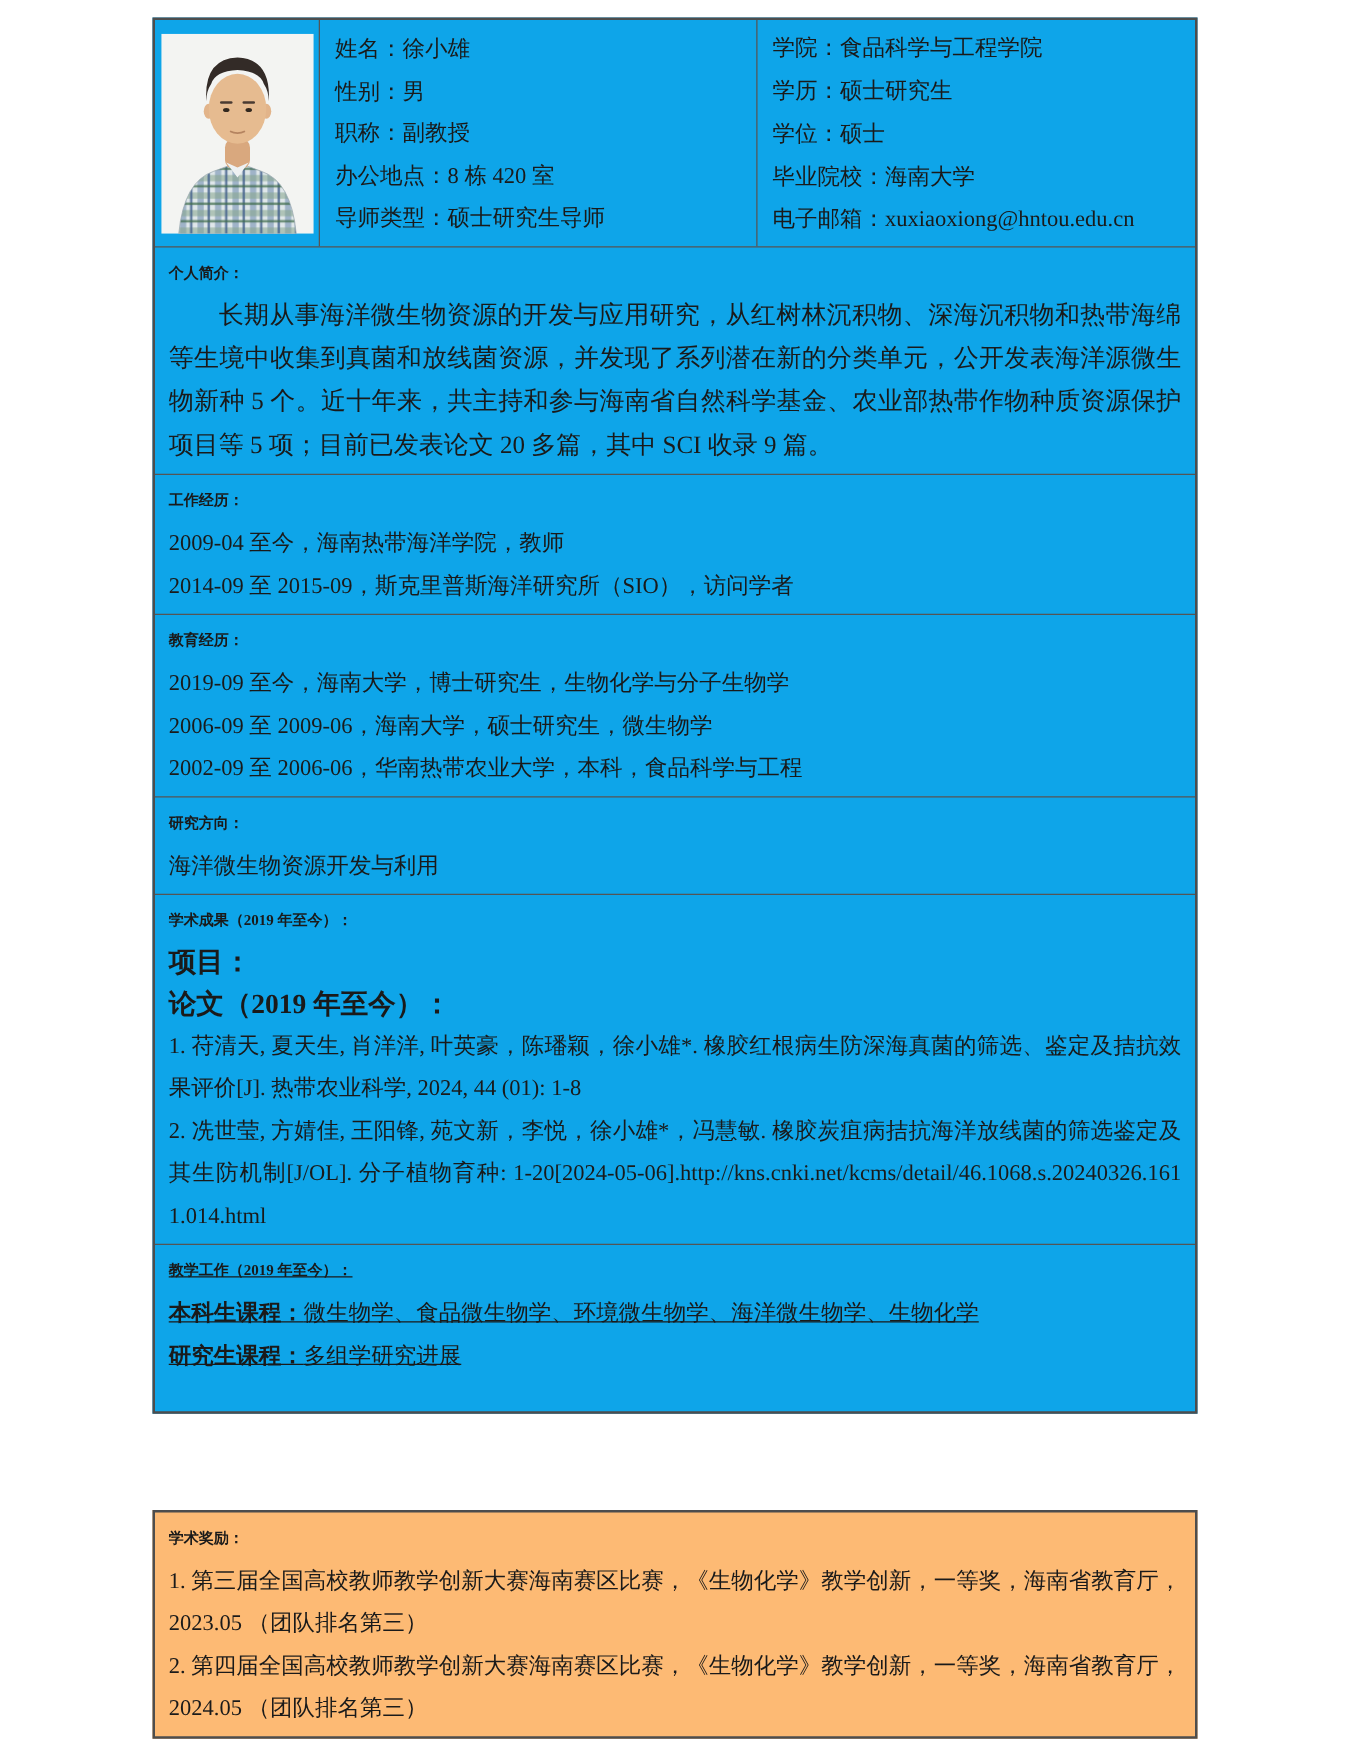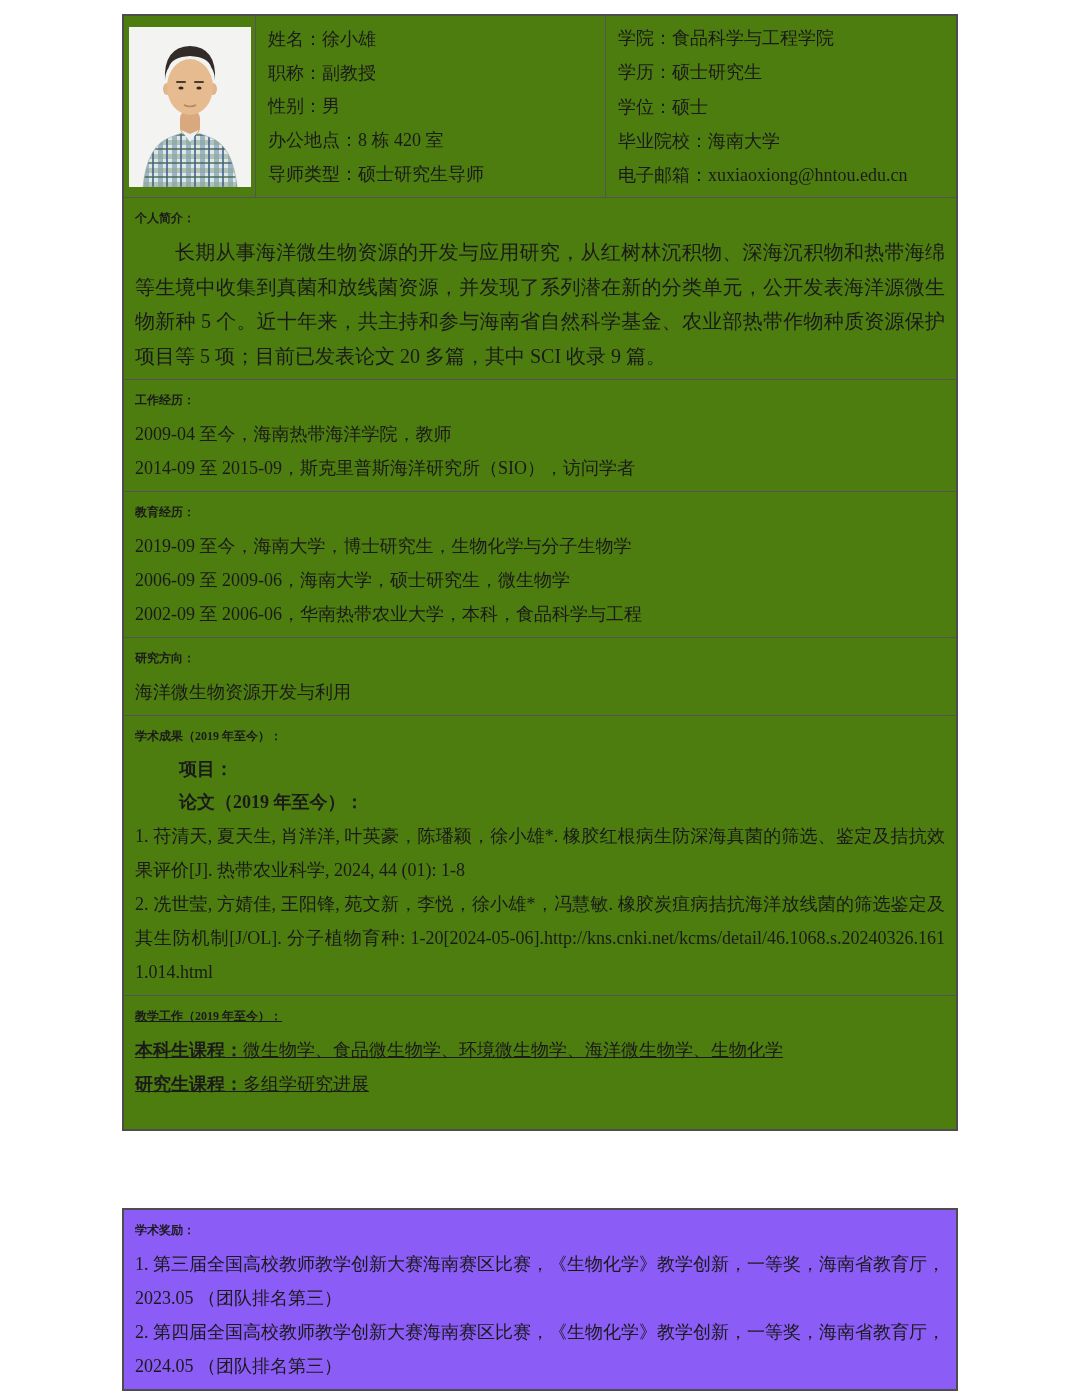--- a/index.html
+++ b/index.html
@@ -5,21 +5,21 @@
   html, body { margin:0; padding:0; }
   body {
     width:1080px; height:1393px; background:#ffffff;
     font-family:"Liberation Serif","DejaVu Serif",serif;
     color:#1a1a1a;
   }
   .page { position:relative; width:1080px; height:1393px; overflow:hidden; background:#fff; }
 
   .main-table {
     position:absolute; left:122px; top:14px; width:836px;
-    border:2px solid #4d4d4d; box-sizing:border-box; background:#4d7c0f;
+    border:2px solid #4d4d4d; box-sizing:border-box; background:#0ea5e9;
   }
   .header-row { display:flex; height:182px; box-sizing:border-box; border-bottom:1px solid #555; }
   .photo-cell {
     width:132px; box-sizing:border-box; border-right:1px solid #555;
     display:flex; align-items:center; justify-content:center;
   }
   .info-cell {
     width:350px; box-sizing:border-box; border-right:1px solid #555;
     padding:6px 12px; display:flex; flex-direction:column; justify-content:space-around;
   }
@@ -31,27 +31,27 @@
 
   .sec { padding:4px 11px 6px; border-bottom:1px solid #555; }
   .sec:last-child { border-bottom:none;text-decoration:underline; }
   .sec-title { font-weight:bold; font-size:12px; line-height:33px; }
   .line { font-size:18px; line-height:34px; }
   .para {
     font-size:20px; line-height:34.5px; text-indent:2em;
     text-align:justify; word-break:break-all;
   }
   .breakall { word-break:break-all; text-align:justify; }
-  .sub-title { font-weight:bold; font-size:18px; line-height:33px;margin-left:44px; }
+  .sub-title { font-weight:bold; font-size:22px; line-height:33px; }
   .inline-label { font-weight:bold; }
   .sec-teaching { padding-bottom:28px; }
 
   .awards-box {
     position:absolute; left:122px; top:1208px; width:836px;
-    border:2px solid #4d4d4d; box-sizing:border-box; background:#8b5cf6;
+    border:2px solid #4d4d4d; box-sizing:border-box; background:#fdba74;
     padding:4px 11px 6px;
   }
 </style>
 </head>
 <body>
 
 <div class="page">
 
   <div class="main-table">
 
@@ -78,22 +78,22 @@
           <rect x="47" y="54" width="10" height="2" rx="1" fill="#4a3b32"></rect>
           <rect x="65" y="54" width="10" height="2" rx="1" fill="#4a3b32"></rect>
           <ellipse cx="52" cy="61" rx="2.6" ry="1.6" fill="#33281f"></ellipse>
           <ellipse cx="70" cy="61" rx="2.6" ry="1.6" fill="#33281f"></ellipse>
           <path d="M55 78 Q61 81 67 78" stroke="#b58460" stroke-width="1.4" fill="none"></path>
         </svg>
       </div>
 
       <div class="info-cell">
         <div class="field"><span>姓名：</span><span>徐小雄</span></div>
+        <div class="field"><span>性别：</span><span>男</span></div>
         <div class="field"><span>职称：</span><span>副教授</span></div>
-        <div class="field"><span>性别：</span><span>男</span></div>
         <div class="field"><span>办公地点：</span><span>8 栋 420 室</span></div>
         <div class="field"><span>导师类型：</span><span>硕士研究生导师</span></div>
       </div>
 
       <div class="right-cell">
         <div class="field"><span>学院：</span><span>食品科学与工程学院</span></div>
         <div class="field"><span>学历：</span><span>硕士研究生</span></div>
         <div class="field"><span>学位：</span><span>硕士</span></div>
         <div class="field"><span>毕业院校：</span><span>海南大学</span></div>
         <div class="field"><span>电子邮箱：</span><span>xuxiaoxiong@hntou.edu.cn</span></div>

